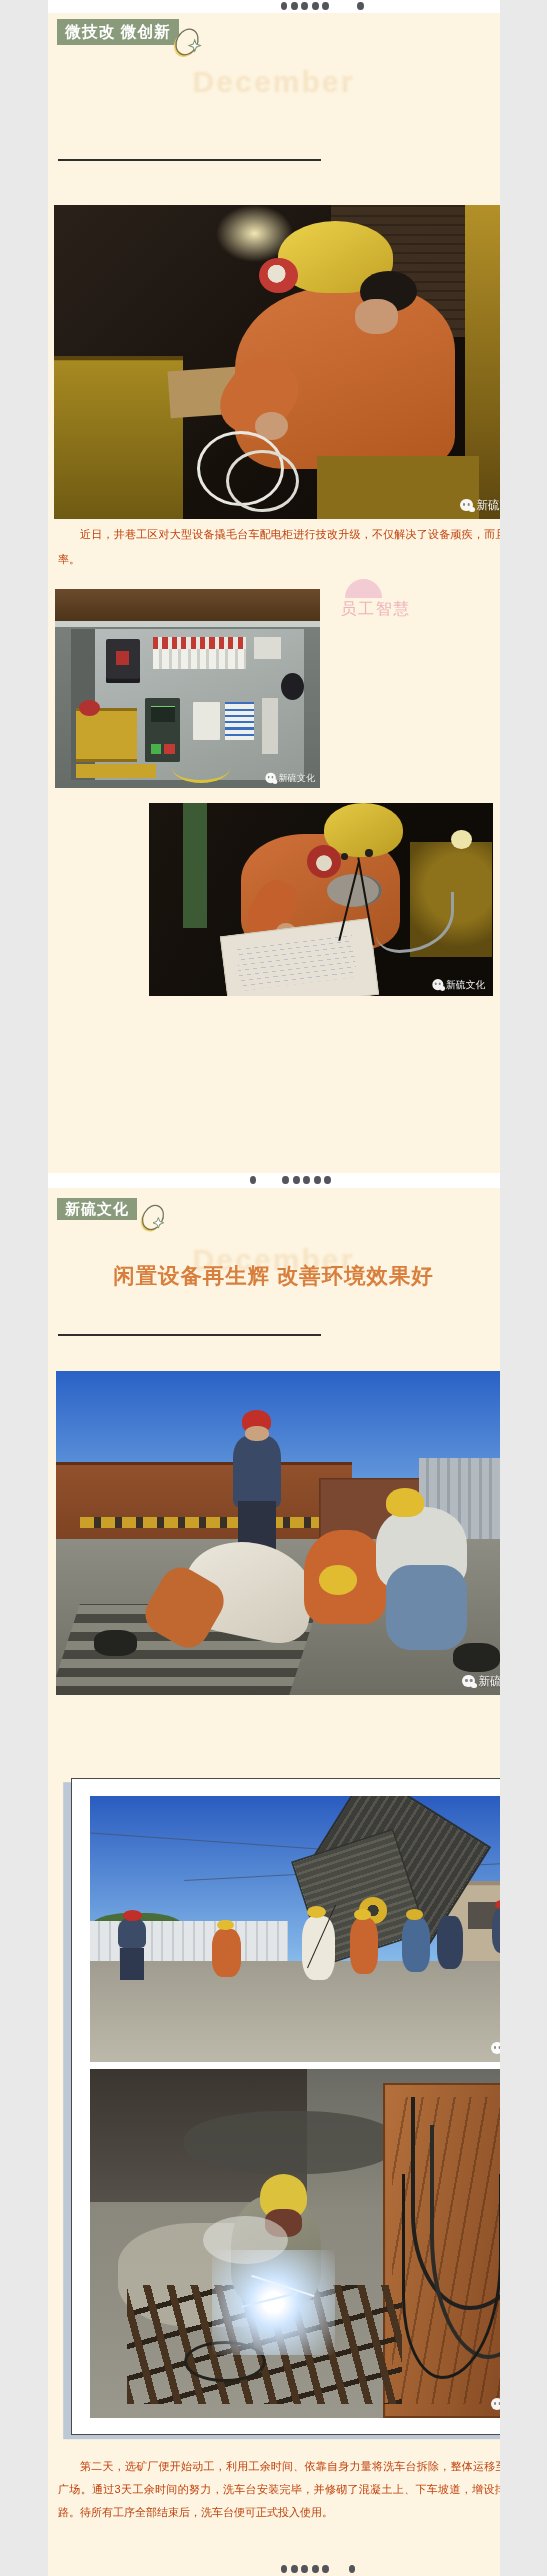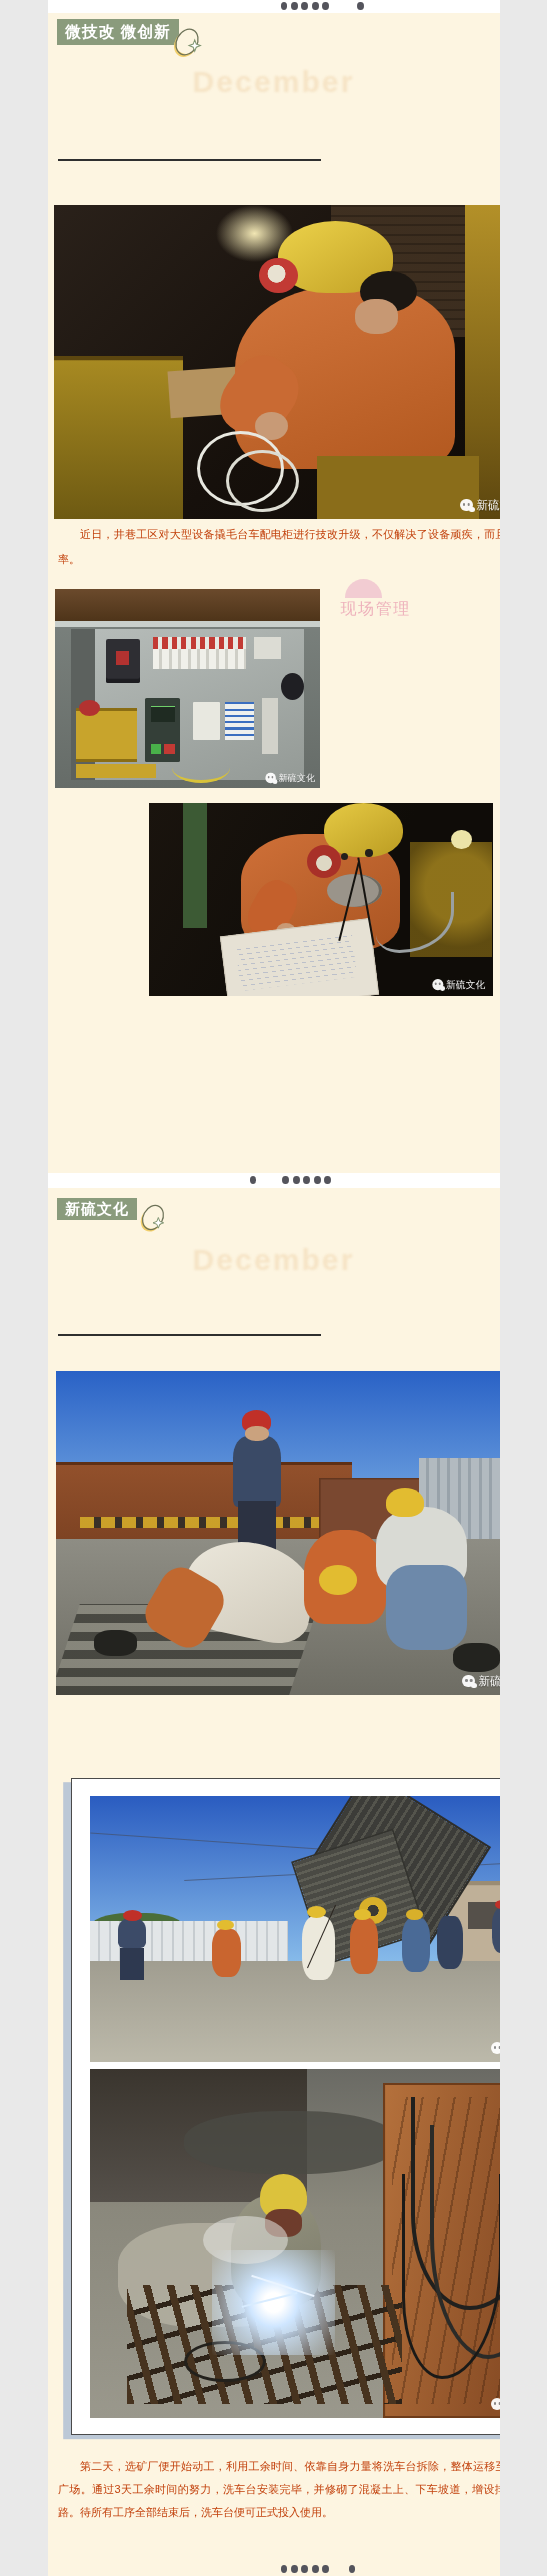--- a/index.html
+++ b/index.html
@@ -91,21 +91,21 @@
     <div class="shape" style="left:55%;top:80%;width:34%;height:20%;background:#8a6d1a;"></div>
     <div class="wm">
         <span class="wm-ic"></span>
         <span>新硫文化</span>
       </div>
   </div>
 
   <div class="para" style="top:522px;line-height:24.6px;">近日，井巷工区对大型设备撬毛台车配电柜进行技改升级，不仅解决了设备顽疾，而且确保了设备作业率。</div>
 
   <div class="callout-arch" style="left:297px;top:579px;width:37px;height:19px;"></div>
-  <div class="callout-text" style="left:293px;top:599px;">现场管理</div>
+  <div class="callout-text" style="left:293px;top:599px;">员工智慧</div>
 
   <div class="photo" style="left:7.8px;top:589px;width:265px;height:199px;">
     <div class="shape" style="inset:0;background:linear-gradient(180deg,#7d8480,#666c68);"></div>
     <div class="shape" style="left:0;top:0;width:100%;height:16%;background:linear-gradient(180deg,#6b4a2c,#4e3419);"></div>
     <div class="shape" style="left:0;top:16%;width:100%;height:3%;background:#c9cfcb;"></div>
     <div class="shape" style="left:6%;top:20%;width:88%;height:76%;background:linear-gradient(160deg,#b7bdba,#949a96);"></div>
     <div class="shape" style="left:6%;top:20%;width:9%;height:76%;background:#5c615e;"></div>
     <div class="shape" style="left:19%;top:25%;width:13%;height:22%;background:#2e2e33;border-radius:2.1px;box-shadow:inset 0 -4.2px 0 #1d1d21;"></div>
     <div class="shape" style="left:23%;top:31%;width:5%;height:7%;background:#b23230;"></div>
     <div class="shape" style="left:37%;top:24%;width:35%;height:6%;background:repeating-linear-gradient(90deg,#c23a34 0 5.2px,#e8e8e2 5.2px 9.4px);"></div>
@@ -167,20 +167,21 @@
   <div class="badge" style="left:9px;top:1198px;height:22px;font-size:15px;">新硫文化</div>
 
   <svg class="abs" style="left:89px;top:1201px;" width="32" height="33" viewBox="0 0 66 68">
     <ellipse cx="30" cy="38" rx="21" ry="26" transform="rotate(28 30 38)" fill="#f2cf6b"></ellipse>
     <ellipse cx="34" cy="32" rx="21" ry="26" transform="rotate(28 34 32)" fill="#fdf5e1"></ellipse>
     <ellipse cx="33" cy="34" rx="20" ry="26" transform="rotate(28 33 34)" fill="none" stroke="#6d7258" stroke-width="2.5"></ellipse>
     <path d="M44 34 l3 8 8 3 -8 3 -3 8 -3 -8 -8 -3 8 -3 z" fill="#fff" stroke="#7f9470" stroke-width="2"></path>
   </svg>
 
   <div class="month-wm" style="top:1243px;">December</div>
+  <div class="sec-title" style="top:1261px;">闲置设备再生辉  改善环境效果好</div>
 
 
   <div class="rule" style="left:10.5px;top:1334px;width:263px;"></div>
 
   <svg class="abs" style="left:514px;top:1334px;" width="34" height="31" viewBox="0 0 65 62">
     <path d="M18 16 L60 4" stroke="#4f3118" stroke-width="6" fill="none"></path>
     <path d="M30 13 L34 30 M46 8 L48 26" stroke="#4f3118" stroke-width="5" fill="none"></path>
     <ellipse cx="32" cy="42" rx="12" ry="14" fill="#e9ba8a"></ellipse>
     <path d="M19 34 a13 10 0 0 1 26 0 z" fill="#4f3118"></path>
     <ellipse cx="50" cy="46" rx="11" ry="13" fill="#e9ba8a"></ellipse>

